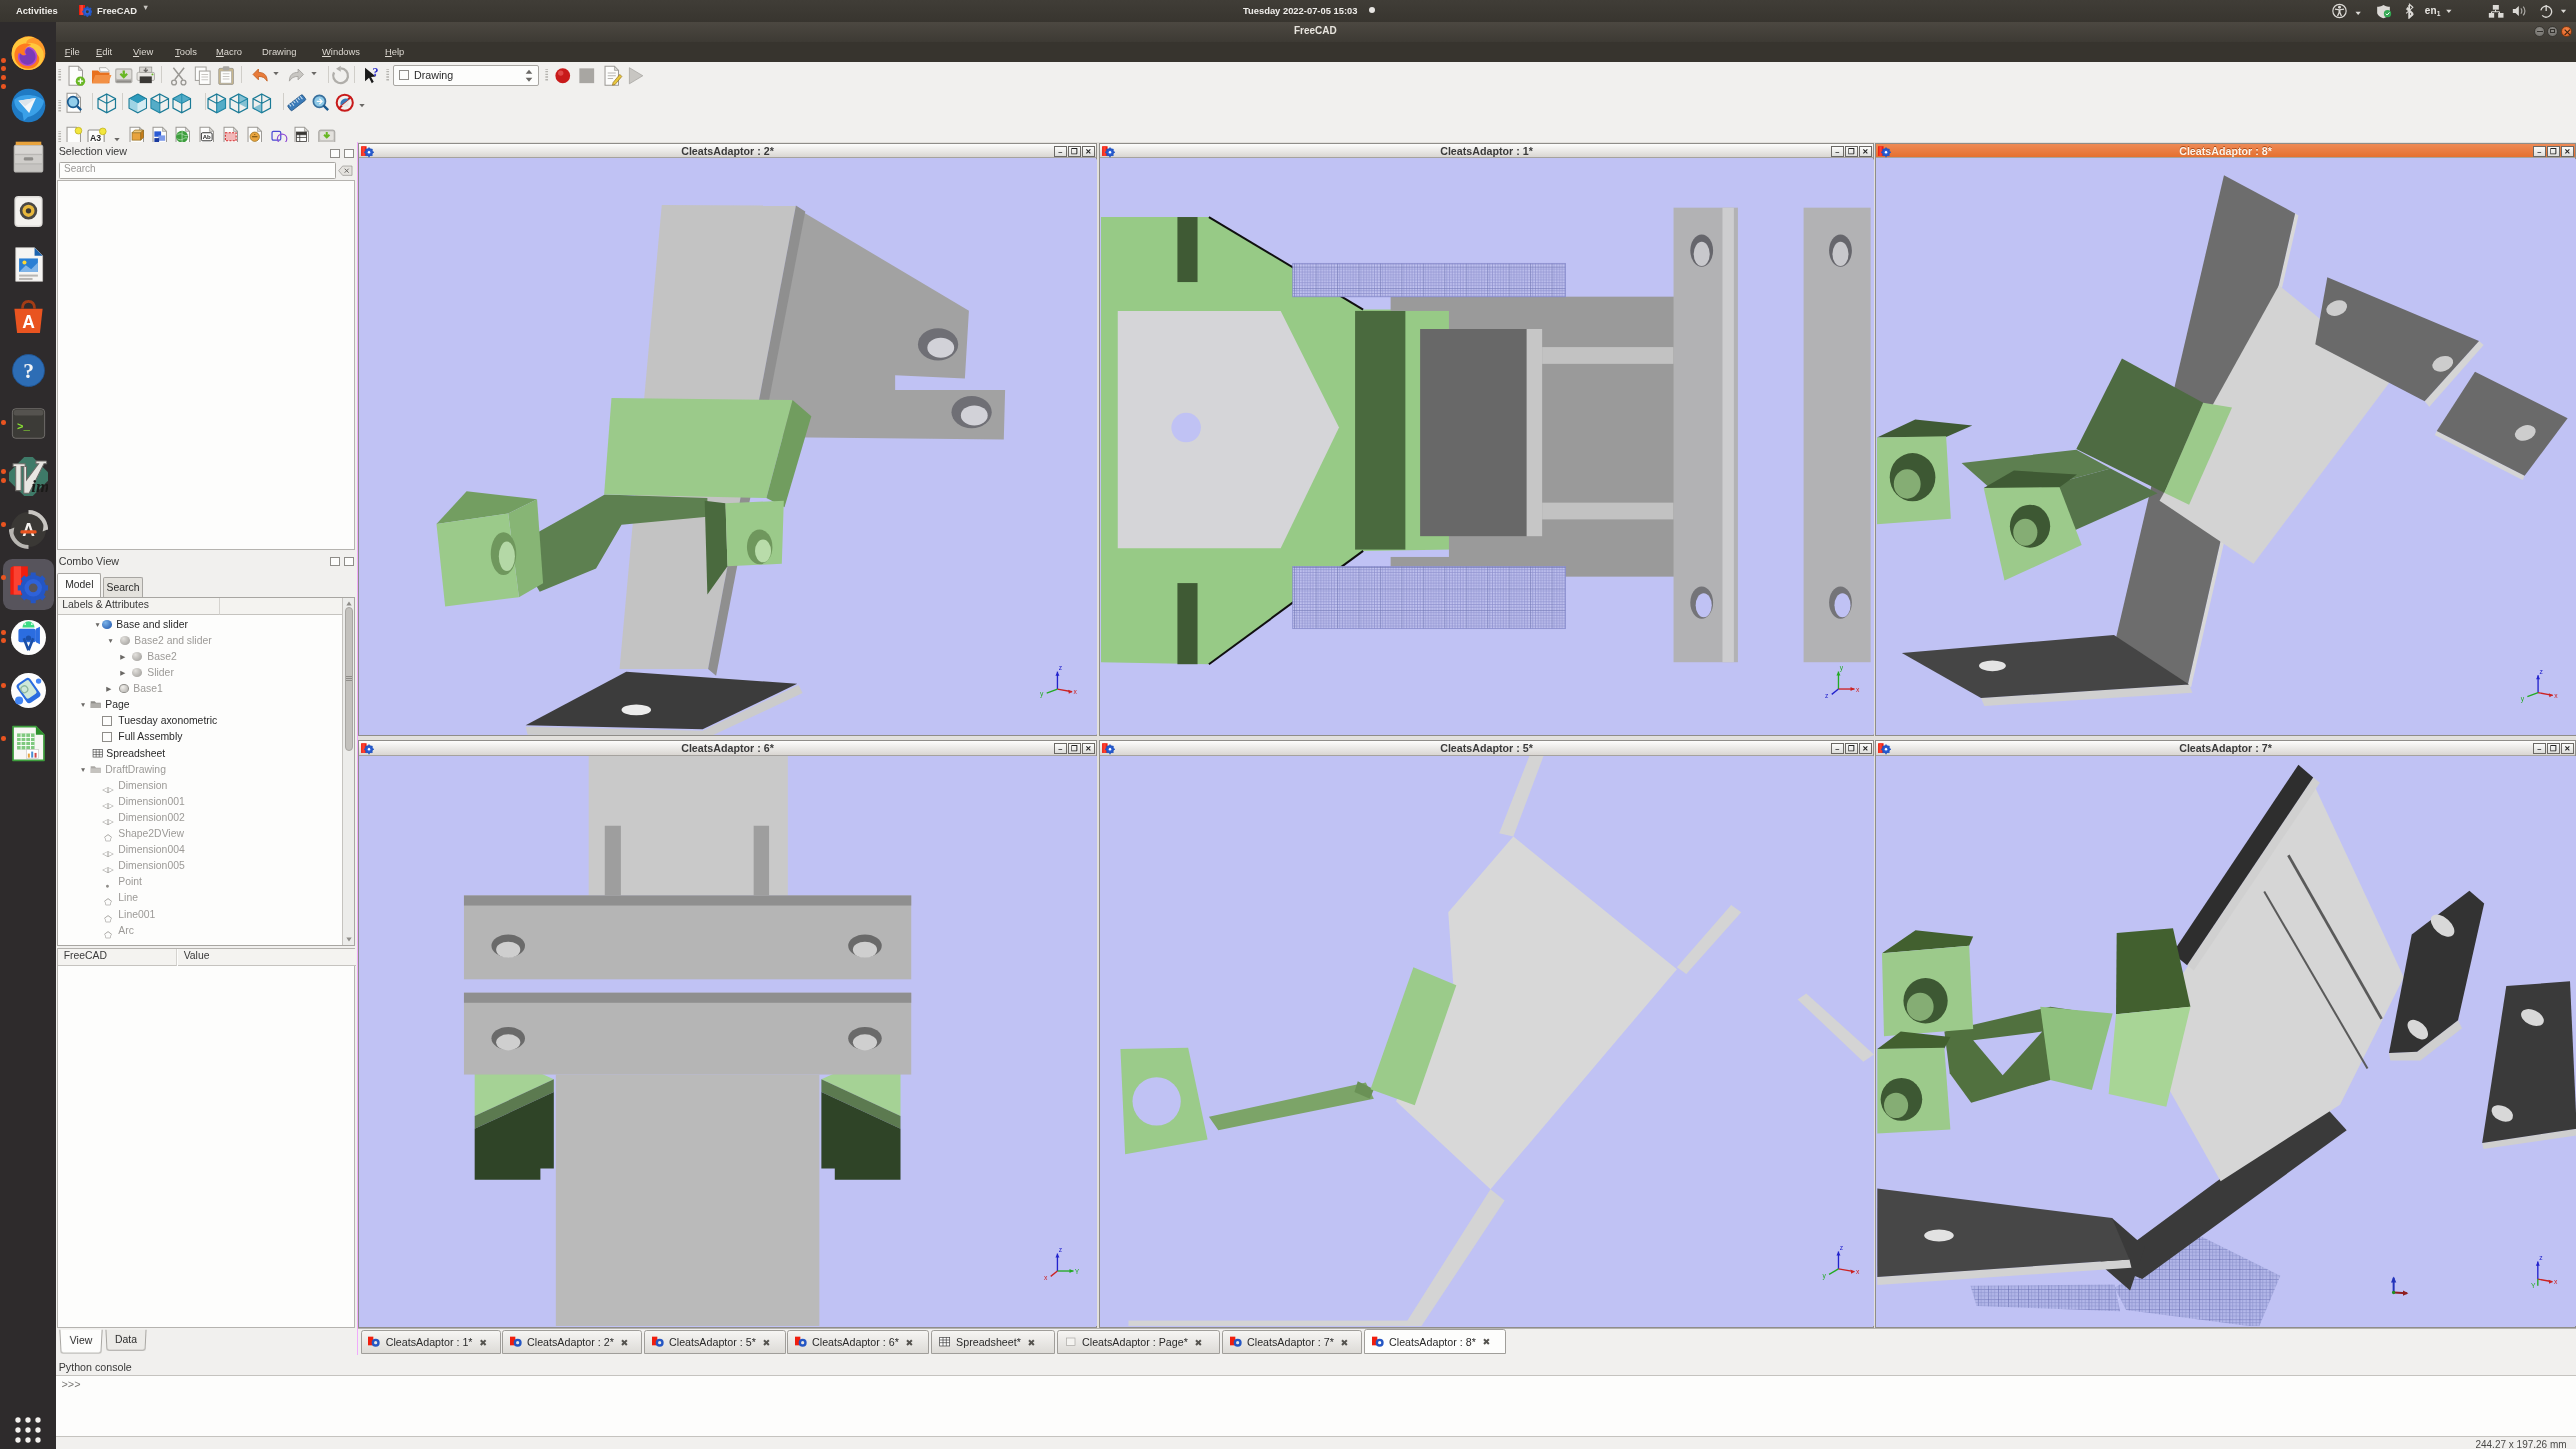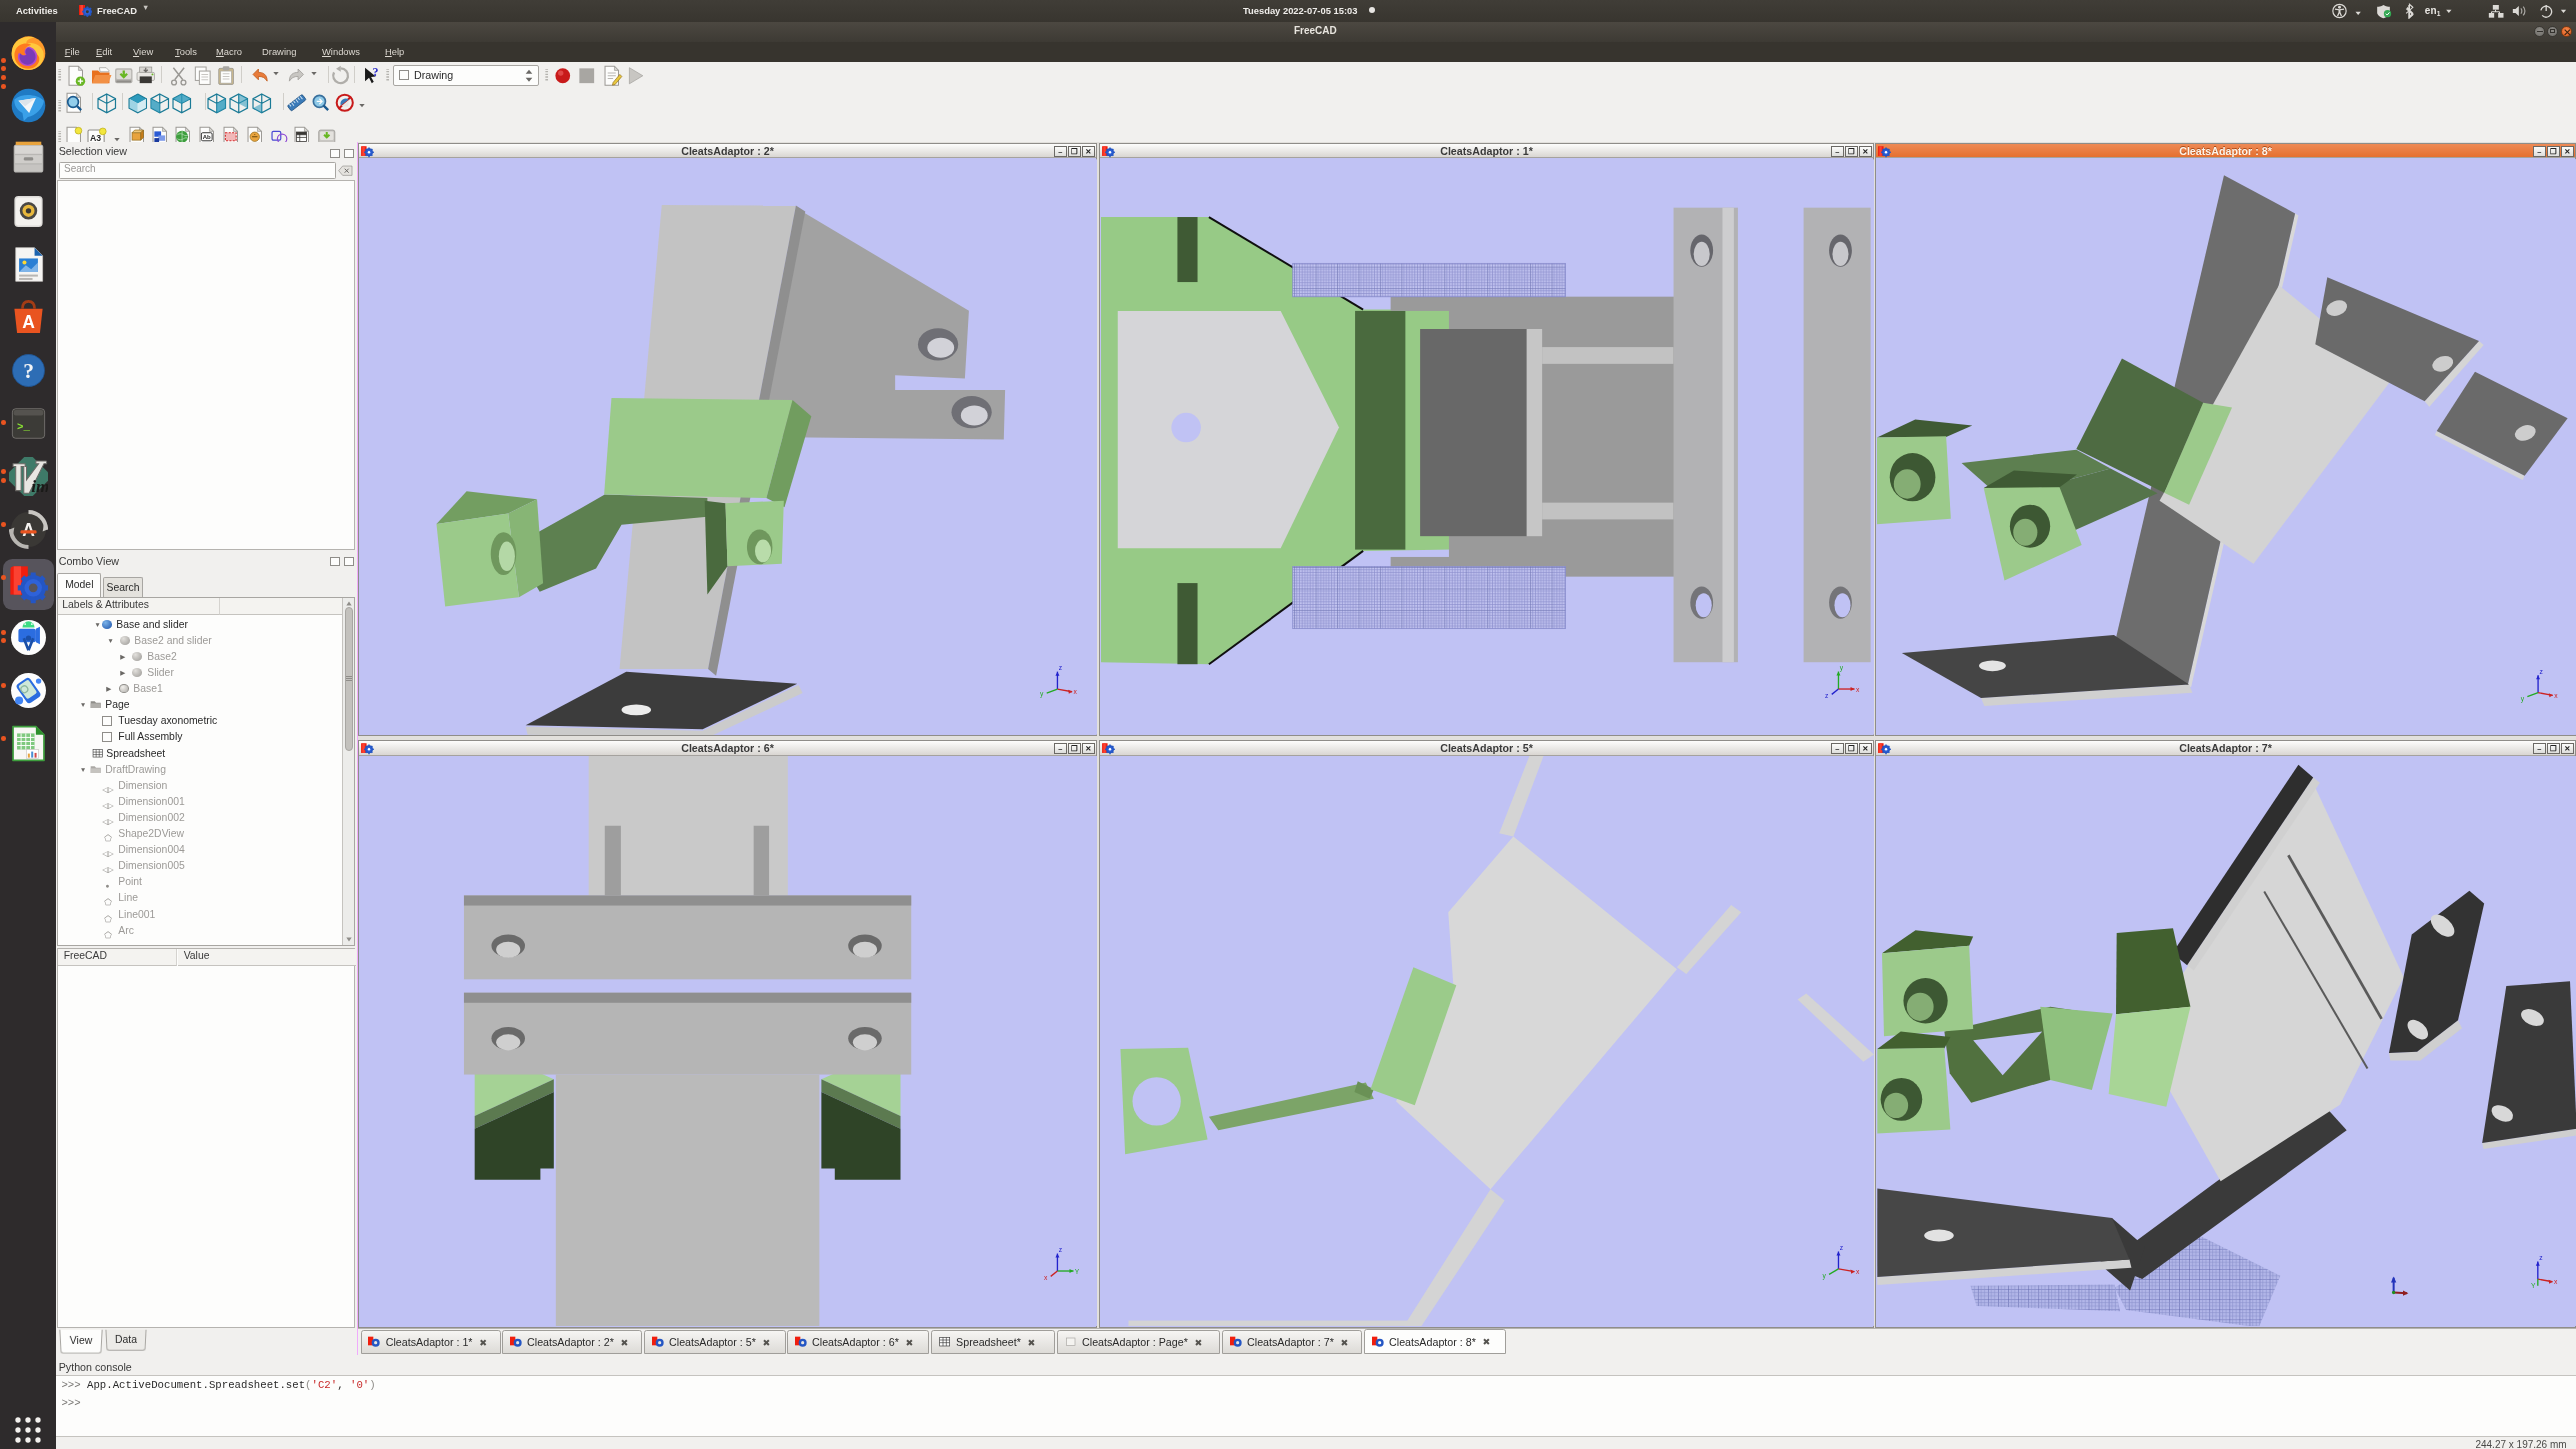--- a/index.html
+++ b/index.html
@@ -1037,21 +1037,20 @@
           <circle cx="11.5" cy="10" r="6" fill="#2456c4"></circle>
           <circle cx="11.5" cy="10" r="2.4" fill="#fdfdfc"></circle>
         </svg>
         <span>CleatsAdaptor : 8*</span>
         <span class="tx">✖</span>
       </div>
   </div>
   <div id="console" class="abs">
     <span class="ptitle" style="top:6px">Python console</span>
     <div class="abs" style="left:0px;top:20px;width:2520px;height:62px;background:#fdfdfc;border:0.7px solid #c5c3bf;border-left:none;border-right:none;font-family:'Liberation Mono',monospace;font-size:10.7px;line-height:17.4px;color:#2a2a2a;padding:1.3px 0 0 5.4px">
-      <div><span style="color:#7a7875">&gt;&gt;&gt; </span>App.ActiveDocument.Spreadsheet.set<span style="color:#8f8d89">(</span><span style="color:#c82a2a">'C2'</span>,&nbsp;<span style="color:#c82a2a">'0'</span><span style="color:#8f8d89">)</span></div>
       <div><span style="color:#7a7875">&gt;&gt;&gt;</span></div>
     </div>
   </div>
   <div id="statusbar" class="abs">
       <span class="abs" style="right:9.4px;top:0.7px;font-size:10px;color:#4a4a48">244.27 x 197.26 mm</span>
     </div>
 </div>
 
 
 </body></html>

